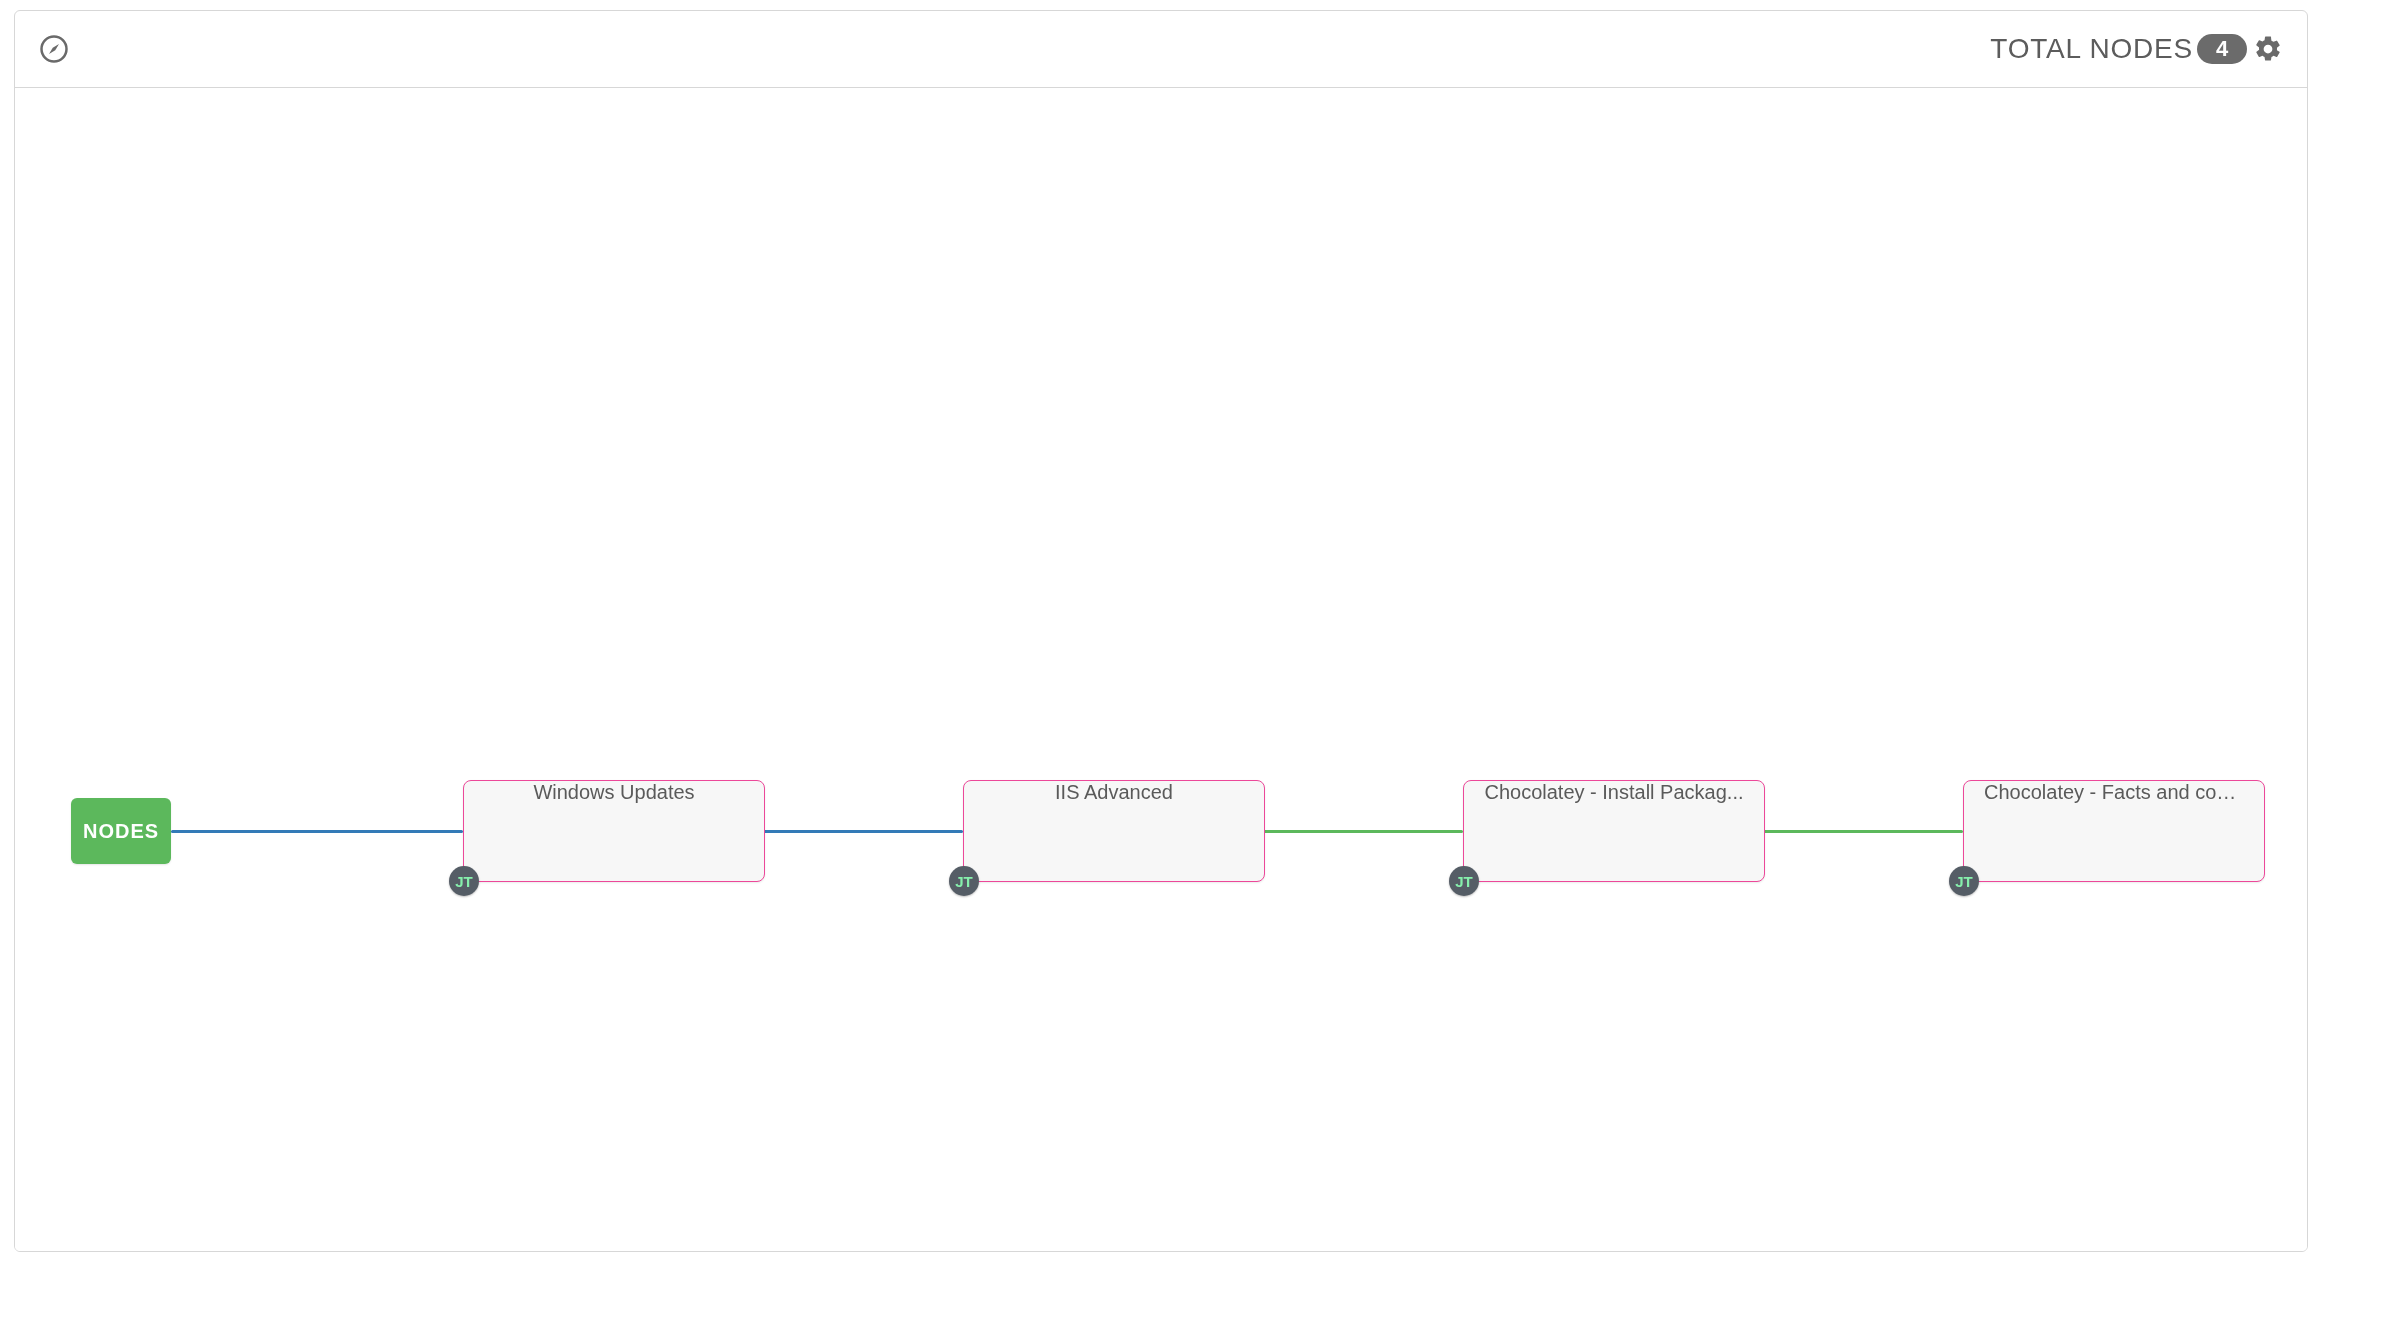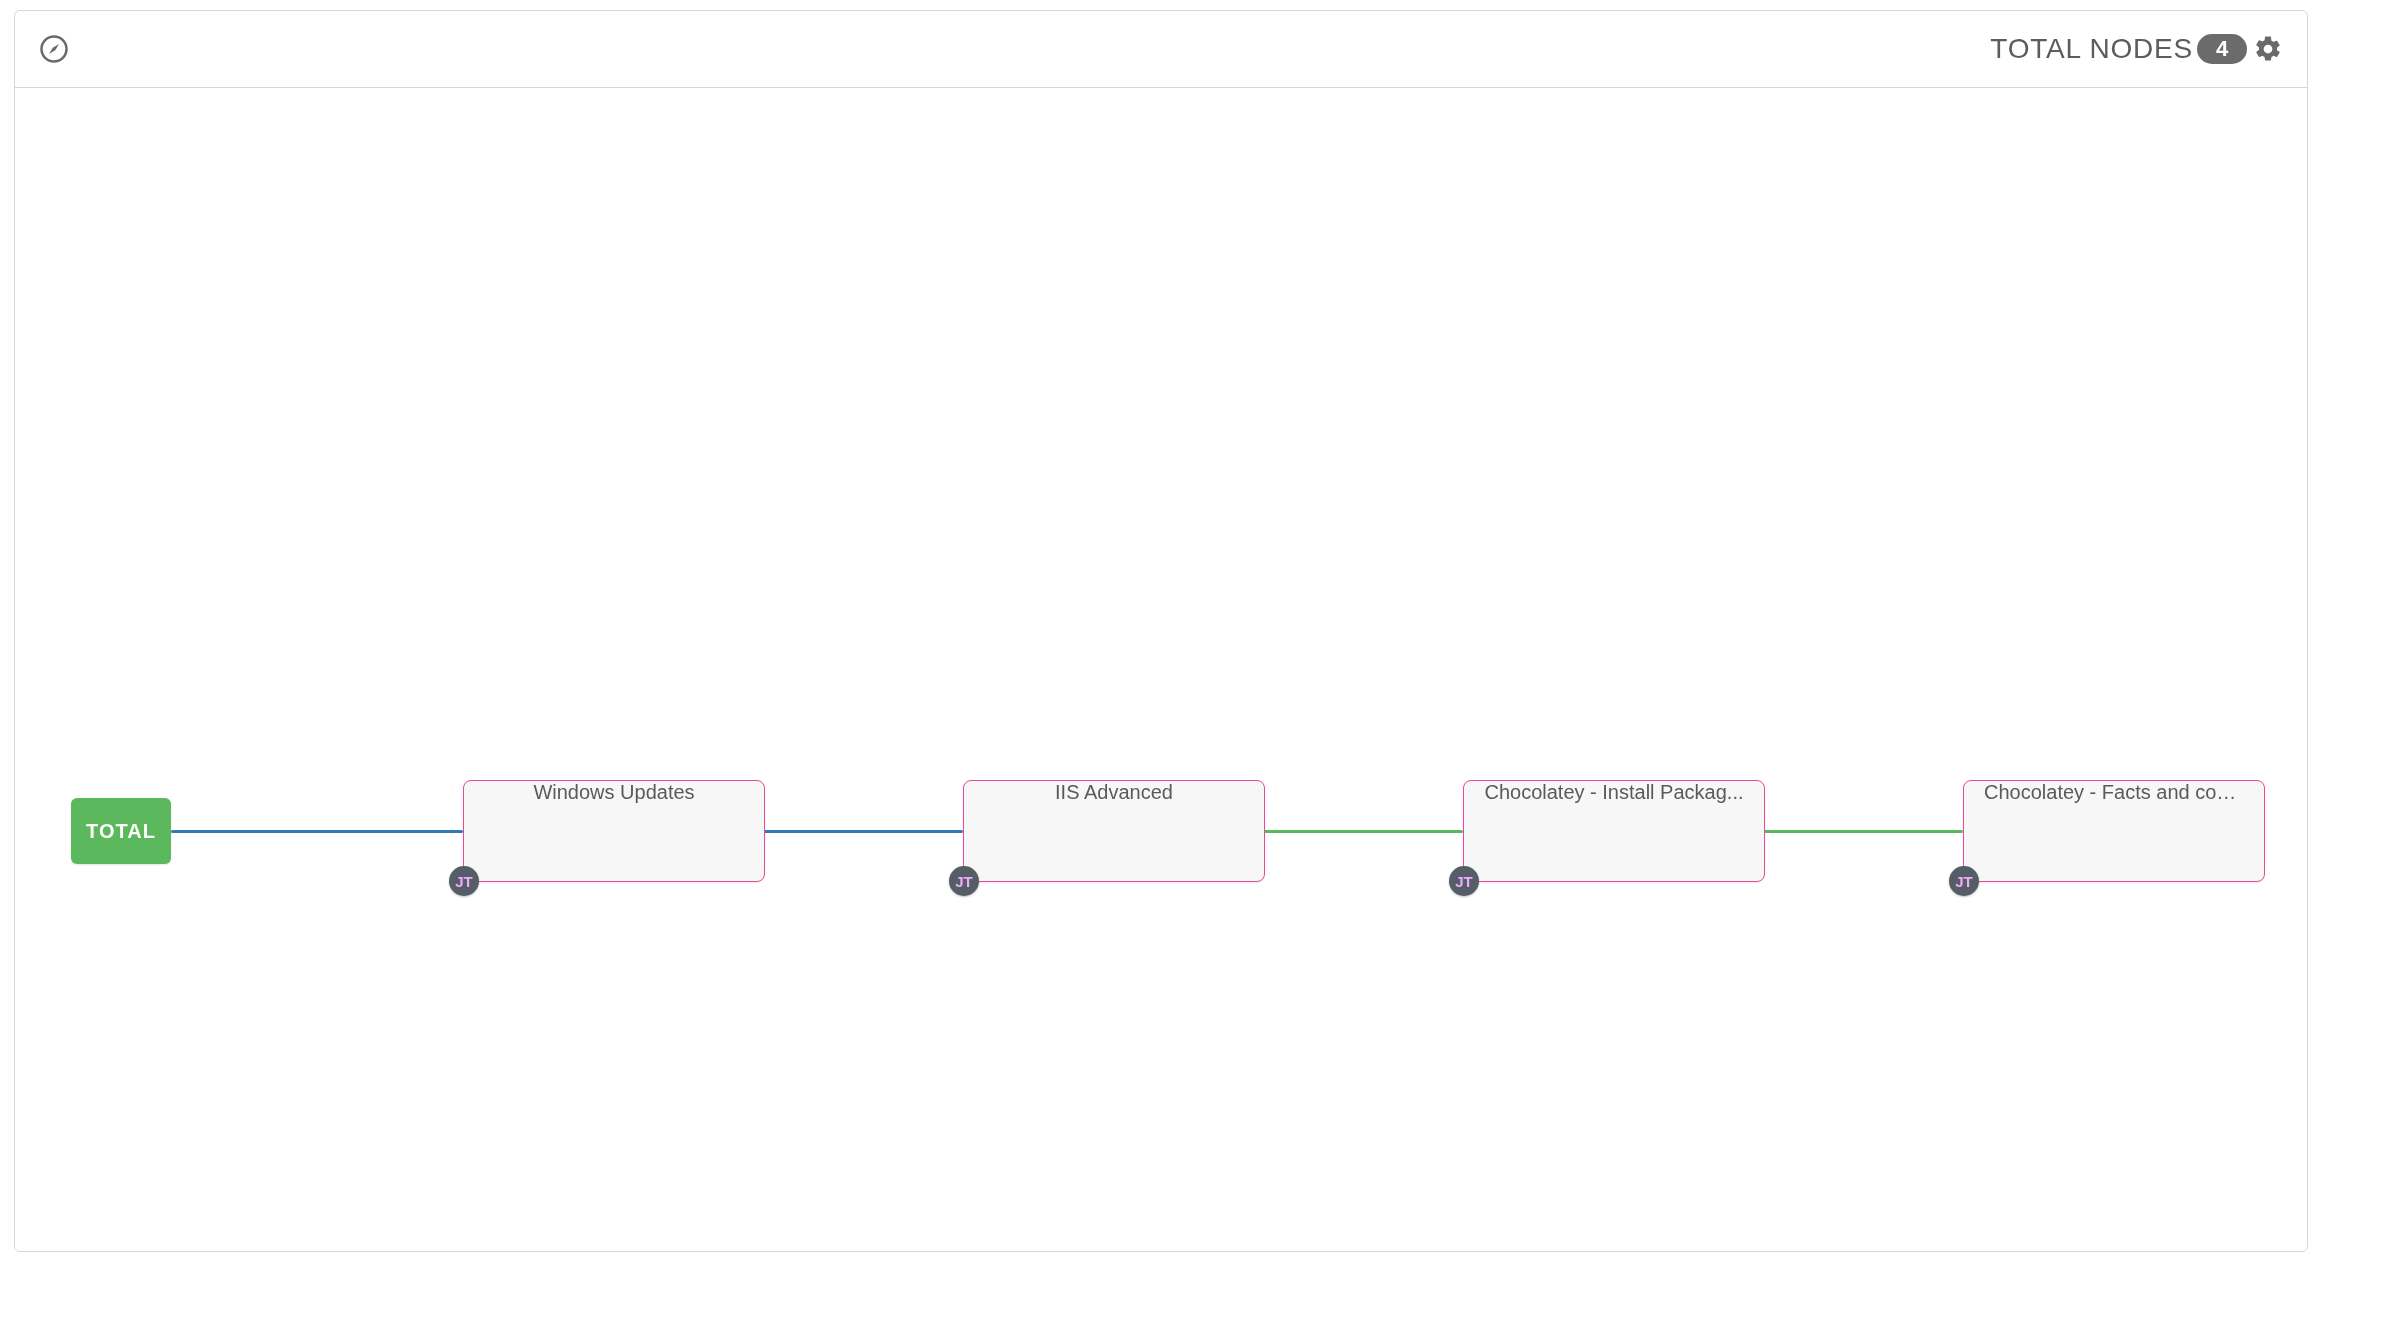--- a/index.html
+++ b/index.html
@@ -126,21 +126,21 @@
     overflow: hidden;
     text-overflow: ellipsis;
     text-align: center;
   }
   .jt-badge {
     position: absolute;
     width: 30px;
     height: 30px;
     border-radius: 50%;
     background: #555d66;
-    color: #f0abfc;
+    color: #86efac;
     font-size: 15px;
     font-weight: 600;
     display: flex;
     align-items: center;
     justify-content: center;
     left: -15px;
     bottom: -15px;
     box-shadow: 0 1px 2px rgba(0,0,0,.25);
   }
   .link {
@@ -177,21 +177,21 @@
       </div>
     </div>
 
     <div class="canvas" id="canvas">
 
     <div class="link blue" style="left: 156px; top: 742px; width: 292px;"></div>
         <div class="link blue" style="left: 748px; top: 742px; width: 200px;"></div>
         <div class="link green" style="left: 1248px; top: 742px; width: 200px;"></div>
         <div class="link green" style="left: 1748px; top: 742px; width: 200px;"></div>
         <div class="start-node" style="left: 56px; top: 710px; width: 100px; height: 66px;">
-          <span>TOTAL</span>
+          <span>NODES</span>
         </div>
         <div class="wf-node" style="left: 448px; top: 692px; width: 300px; height: 100px;">
           <span class="label-text">Windows Updates</span>
           <div class="jt-badge">JT</div>
         </div>
         <div class="wf-node" style="left: 948px; top: 692px; width: 300px; height: 100px;">
           <span class="label-text">IIS Advanced</span>
           <div class="jt-badge">JT</div>
         </div>
         <div class="wf-node" style="left: 1448px; top: 692px; width: 300px; height: 100px;">

